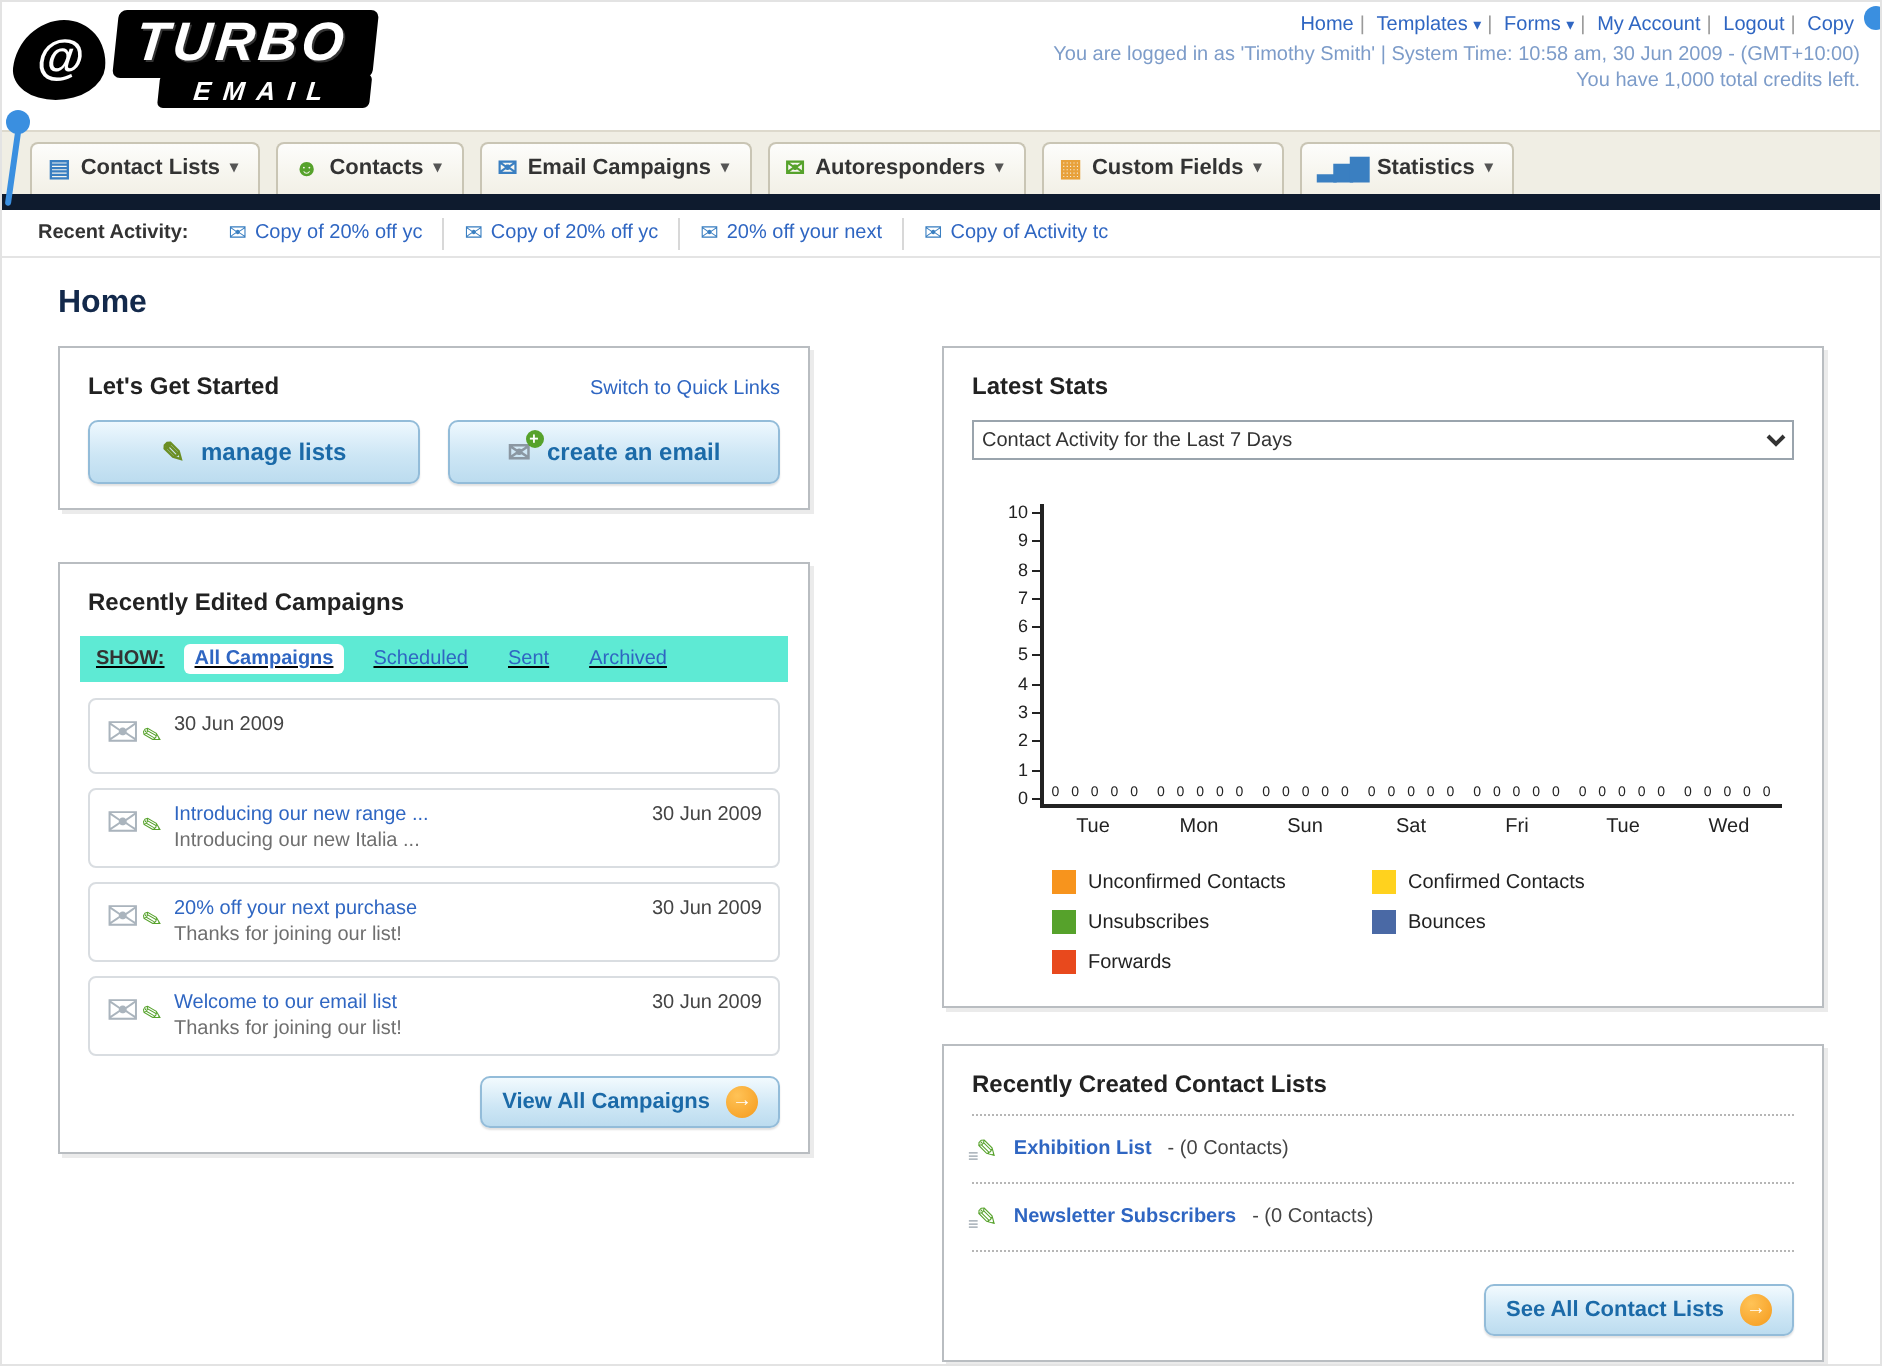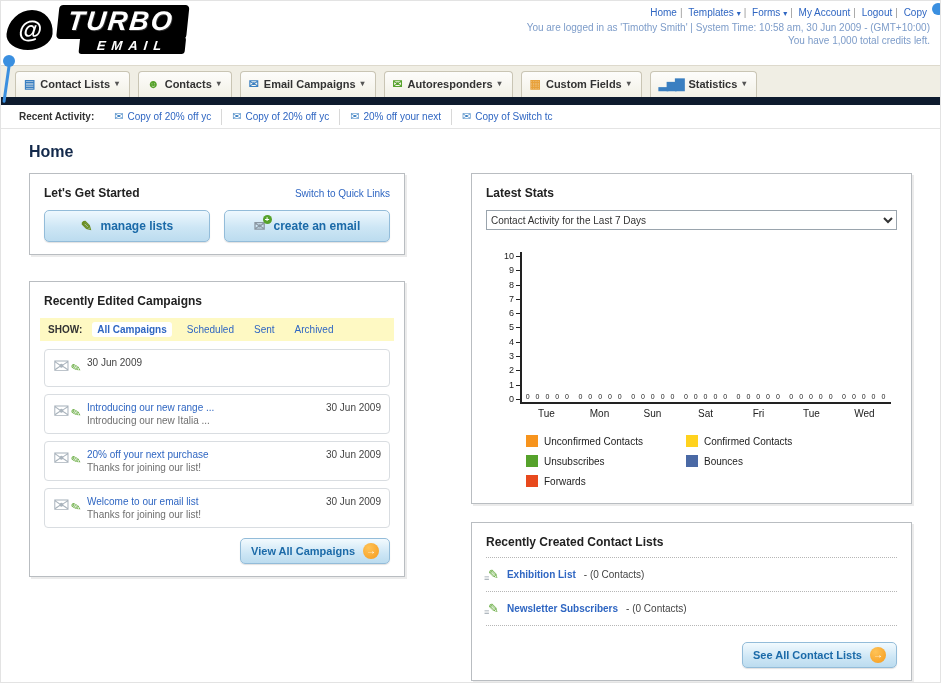--- a/index.html
+++ b/index.html
@@ -57,21 +57,21 @@
   
   .gs-head { display:flex; justify-content:space-between; align-items:baseline; margin-bottom:10px; }
   .gs-link { font-size:10px; color:#2f66c2; text-decoration:none; cursor:pointer; }
   .gs-buttons { display:flex; gap:14px; }
   .action-button { flex:1; display:flex; align-items:center; justify-content:center; gap:8px; height:32px; background:linear-gradient(#eef8fe,#cde6f5 55%,#bcdcef); border:1px solid #93bcd9; border-radius:5px; font-size:12px; font-weight:bold; color:#1b6aa8; cursor:pointer; box-shadow:0 1px 1px rgba(0,0,0,0.12); }
   .pencil-ic { color:#6b8e23; font-size:14px; }
   .mail-plus { position:relative; font-size:14px; color:#8b97a2; }
   .mail-plus .plus { position:absolute; right:-6px; top:-3px; width:9px; height:9px; background:#56a22b; color:#fff; border-radius:50%; font-size:8px; line-height:9px; text-align:center; font-weight:bold; }
 
   
-  .show-bar { display:flex; align-items:center; gap:10px; background:#fef9c3; margin:10px -4px 8px -4px; padding:4px 8px; font-size:10px; }
+  .show-bar { display:flex; align-items:center; gap:10px; background:#5eead4; margin:10px -4px 8px -4px; padding:4px 8px; font-size:10px;text-decoration:underline; }
   .show-label { font-weight:bold; color:#333; }
   .show-tab { color:#2f66c2; cursor:pointer; text-decoration:none; padding:2px 5px; }
   .show-tab.active { background:#fff; border-radius:3px; font-weight:bold; }
   .campaign-item { display:flex; align-items:flex-start; gap:8px; border:1px solid #d9dde1; border-radius:4px; padding:7px 8px; margin-bottom:7px; background:#fff; cursor:pointer; }
   .mail-pencil { position:relative; width:26px; height:22px; flex:0 0 26px; }
   .mail-pencil .env { font-size:20px; color:#aab4bd; position:absolute; left:0; top:-3px; }
   .mail-pencil .pen { position:absolute; right:-2px; top:4px; font-size:12px; color:#56a22b; transform:rotate(-15deg); }
   .camp-texts { flex:1; }
   .camp-title { font-size:10px; color:#2f66c2; cursor:pointer; }
   .camp-sub { font-size:10px; color:#6f6f6f; margin-top:2px; }
@@ -181,21 +181,21 @@
     <div class="activity-item">
       <span class="env">✉</span>
       <span class="txt">Copy of 20% off yc</span>
     </div>
     <div class="activity-item">
       <span class="env">✉</span>
       <span class="txt">20% off your next</span>
     </div>
     <div class="activity-item">
       <span class="env">✉</span>
-      <span class="txt">Copy of Switch tc</span>
+      <span class="txt">Copy of Activity tc</span>
     </div>
   </div>
 
   <div class="content">
     <div class="page-title">Home</div>
 
     <div class="columns">
 
       <div class="left-col">
 

